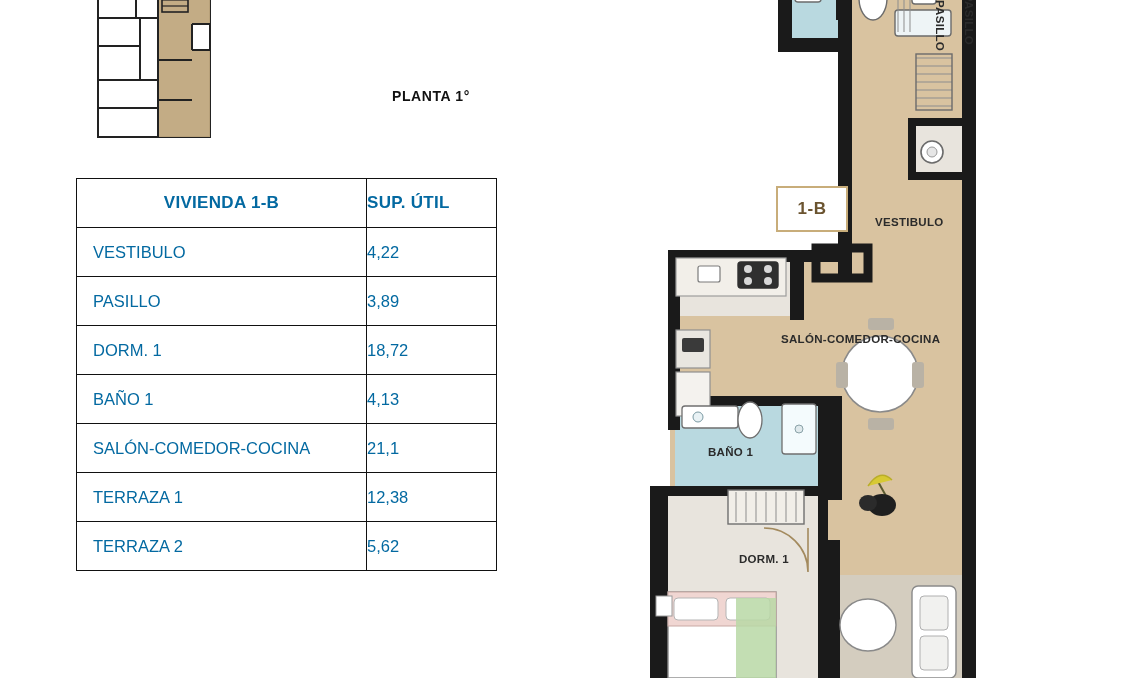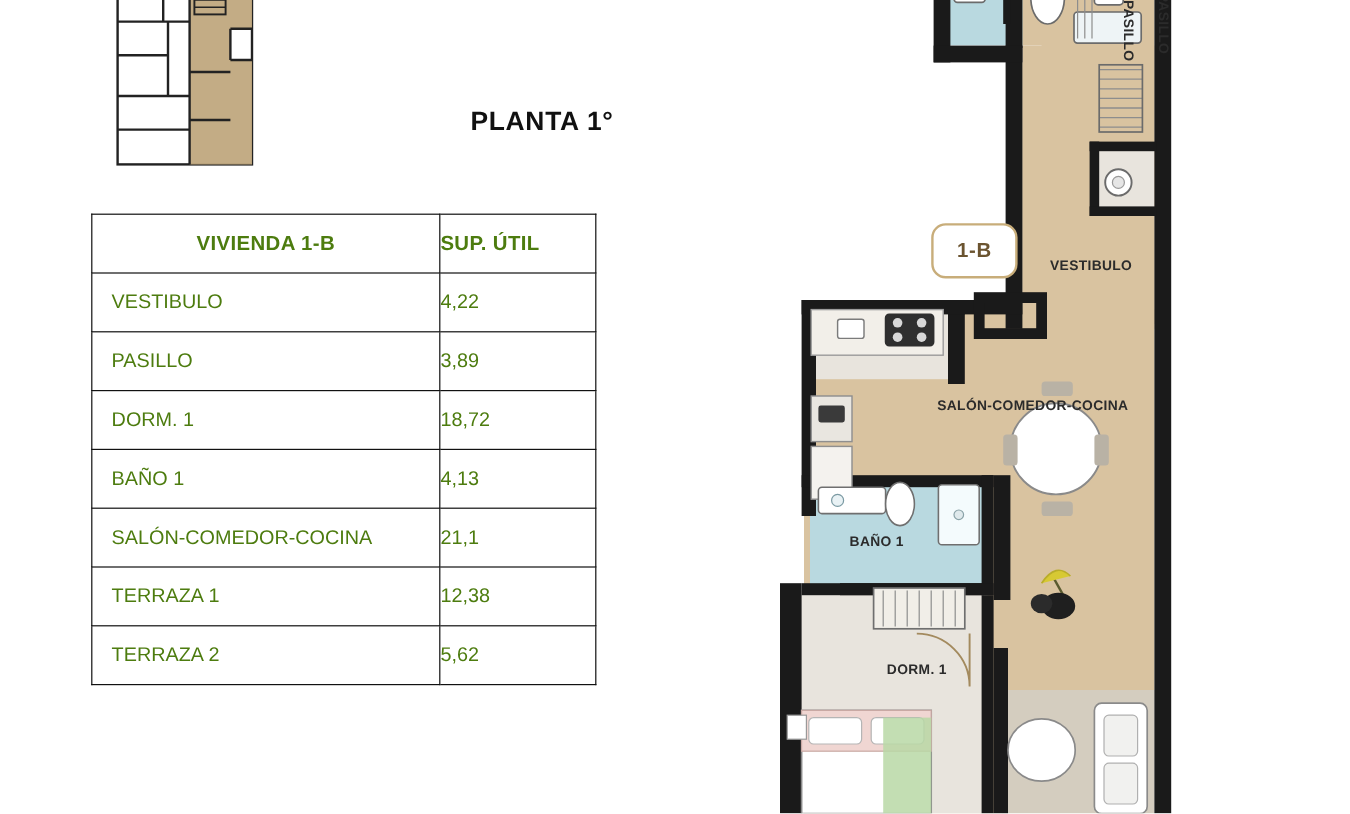--- a/index.html
+++ b/index.html
@@ -27,21 +27,21 @@
   #key-plan {
     position: absolute;
     left: 96px; top: -40px;
     width: 140px; height: 180px;
   }
   #key-plan svg { display: block; }
 
   #floor-title {
     position: absolute;
     left: 392px; top: 88px;
-    font-size: 22px;
+    font-size: 14px;
     font-weight: bold;
     letter-spacing: 0.6px;
     color: #111;
     white-space: nowrap;
   }
 
   
   #areas-table {
     position: absolute;
     left: 76px; top: 178px;
@@ -49,21 +49,21 @@
     border-collapse: collapse;
     table-layout: fixed;
   }
   #areas-table col.c1 { width: 290px; }
   #areas-table col.c2 { width: 130px; }
   #areas-table th, #areas-table td {
     border: 1.6px solid #111;
     height: 48px;
     padding: 0 16px;
     font-size: 16.5px;
-    color: #4d7c0f;
+    color: #0369a1;
     background: #fff;
   }
   #areas-table th {
     font-weight: bold;
     font-size: 17px;
     letter-spacing: 0.3px;
   }
   #areas-table th.h2, #areas-table td.v {
     text-align: left;
     padding: 0;
@@ -347,21 +347,21 @@
     <rect x="86" y="598" width="44" height="22" rx="4" fill="#ffffff" stroke="#b5b5b5" stroke-width="1"></rect>
     <rect x="96" y="598" width="40" height="80" fill="#b9d8a6" opacity="0.85"></rect>
     <rect x="16" y="596" width="16" height="20" fill="#ffffff" stroke="#9a9a9a" stroke-width="1"></rect>
 
     <rect x="272" y="586" width="44" height="92" rx="6" fill="#ffffff" stroke="#8a8a8a" stroke-width="1.4"></rect>
     <rect x="280" y="596" width="28" height="34" rx="4" fill="#f1f1ef" stroke="#b0b0b0" stroke-width="1"></rect>
     <rect x="280" y="636" width="28" height="34" rx="4" fill="#f1f1ef" stroke="#b0b0b0" stroke-width="1"></rect>
     <ellipse cx="228" cy="625" rx="28" ry="26" fill="#ffffff" stroke="#8a8a8a" stroke-width="1.4"></ellipse>
   </svg>
 
-  <div id="unit-tag" style="left:136px; top:186px;border-radius:12px;">1-B</div>
+  <div id="unit-tag" style="left:136px; top:186px;">1-B</div>
 </div>
 
 <div class="plan-label" id="label-vestibulo">VESTIBULO</div>
 <div class="plan-label" id="label-salon">SALÓN-COMEDOR-COCINA</div>
 <div class="plan-label" id="label-bano1">BAÑO 1</div>
 <div class="plan-label" id="label-dorm1">DORM. 1</div>
 <div class="plan-label" id="label-pasillo-v">PASILLO</div>
 <div class="plan-label" id="label-pasillo-v2">PASILLO</div>
 
 </body></html>

